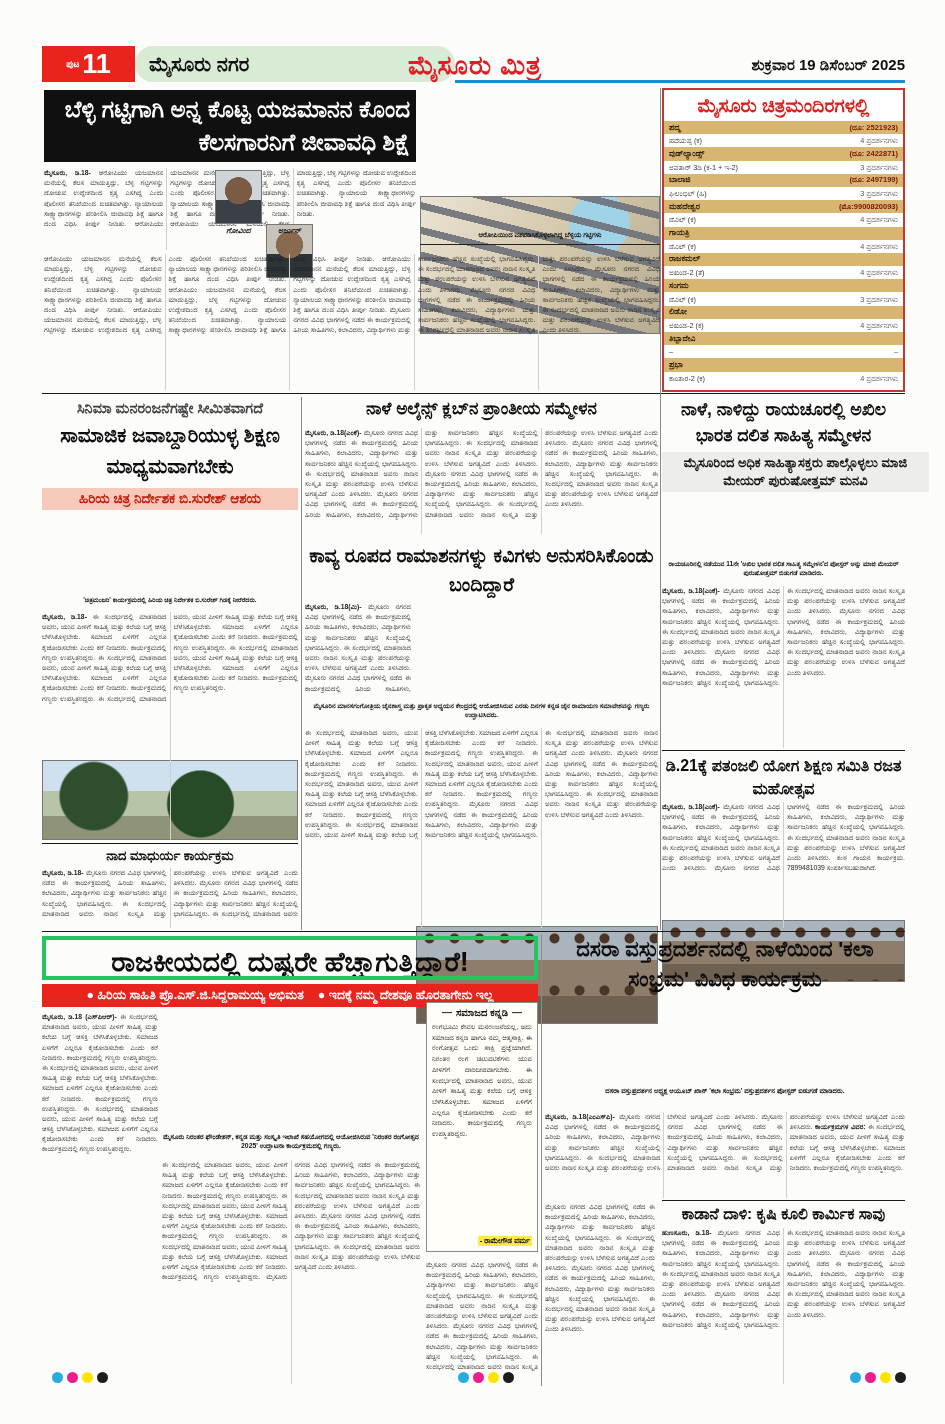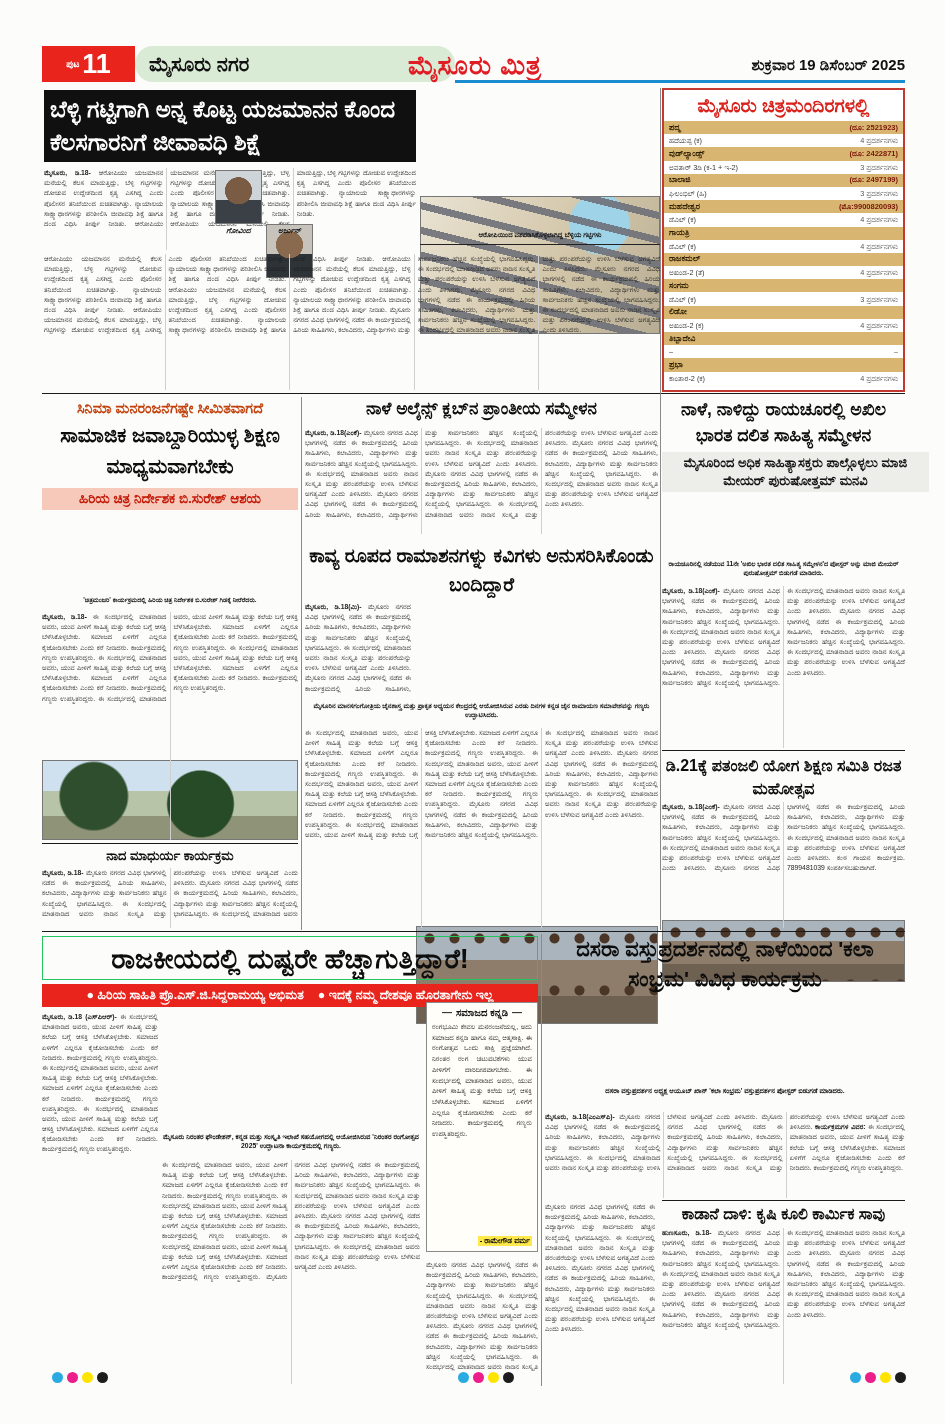--- a/index.html
+++ b/index.html
@@ -10,24 +10,24 @@
   .vr{position:absolute;background:#8a8a8a;width:1px;}
   
   .pagebox{background:#e8241d;color:#fff;display:flex;align-items:center;justify-content:center;gap:3px;}
   .pagebox .lbl{font-size:9px;font-weight:bold;}
   .pagebox .num{font-size:27px;font-weight:bold;line-height:1;}
   .sectionstrip{background:#d9ead5;display:flex;align-items:center;font-weight:bold;font-size:20px;padding-left:14px;box-sizing:border-box;border-radius:18px;}
   .papername{color:#e01c24;font-weight:bold;font-size:26px;text-align:center;letter-spacing:1px;}
   .pagedate{font-weight:bold;font-size:15px;text-align:right;}
   .blueline{background:#1b8bd0;}
   
-  .blackbanner{background:#101010;color:#fff;font-weight:bold;font-size:23px;line-height:1.45;text-align:left;
+  .blackbanner{background:#101010;color:#fff;font-weight:bold;font-size:23px;line-height:1.45;text-align:right;
                display:flex;align-items:center;justify-content:center;padding:2px 6px;box-sizing:border-box;}
   .hl{font-weight:bold;text-align:center;line-height:1.3;color:#0d0d0d;}
-  .kicker{font-weight:bold;text-align:center;color:#c2410c;}
+  .kicker{font-weight:bold;text-align:center;color:#404040;}
   .pinkbar{background:#f6c9ba;color:#c21807;font-weight:bold;text-align:center;font-size:13.5px;line-height:22px;}
   .redbar{background:#e8241d;color:#fff;font-weight:bold;font-size:12.5px;display:flex;align-items:center;justify-content:center;gap:14px;}
   .graybox{background:#ededea;font-weight:bold;text-align:center;font-size:13px;line-height:1.4;display:flex;align-items:center;justify-content:center;}
   
   .bd{font-size:6.8px;line-height:1.5;text-align:justify;color:#1c1c1c;overflow:hidden;column-gap:7px;column-rule:1px solid #cfcfcf;}
   .bd b{font-weight:bold;}
   .cap{font-size:6.9px;font-weight:bold;text-align:center;color:#111;line-height:1.35;overflow:hidden;}
   
   .ph{border:1px solid #777;box-sizing:border-box;position:relative;overflow:hidden;}
   .ph-map{background:
@@ -232,21 +232,21 @@
   </div>
   <div class="hr" style="left:662px;top:750px;width:243px;height:1px;"></div>
   <div class="abs hl" style="left:662px;top:754px;width:243px;font-size:16px;line-height:1.45;">ಡಿ.21ಕ್ಕೆ ಪತಂಜಲಿ ಯೋಗ ಶಿಕ್ಷಣ ಸಮಿತಿ ರಜತ ಮಹೋತ್ಸವ</div>
   <div class="abs bd" style="left:662px;top:802px;width:243px;height:126px;column-count:2;">
     <b>ಮೈಸೂರು, ಡಿ.18(ಎಂಕೆ)- </b><span>ಮೈಸೂರು ನಗರದ ವಿವಿಧ ಭಾಗಗಳಲ್ಲಿ ನಡೆದ ಈ ಕಾರ್ಯಕ್ರಮದಲ್ಲಿ ಹಿರಿಯ ಸಾಹಿತಿಗಳು, ಕಲಾವಿದರು, ವಿದ್ಯಾರ್ಥಿಗಳು ಮತ್ತು ಸಾರ್ವಜನಿಕರು ಹೆಚ್ಚಿನ ಸಂಖ್ಯೆಯಲ್ಲಿ ಭಾಗವಹಿಸಿದ್ದರು. ಈ ಸಂದರ್ಭದಲ್ಲಿ ಮಾತನಾಡಿದ ಅವರು ನಾಡಿನ ಸಂಸ್ಕೃತಿ ಮತ್ತು ಪರಂಪರೆಯನ್ನು ಉಳಿಸಿ ಬೆಳೆಸುವ ಅಗತ್ಯವಿದೆ ಎಂದು ತಿಳಿಸಿದರು. ಮೈಸೂರು ನಗರದ ವಿವಿಧ ಭಾಗಗಳಲ್ಲಿ ನಡೆದ ಈ ಕಾರ್ಯಕ್ರಮದಲ್ಲಿ ಹಿರಿಯ ಸಾಹಿತಿಗಳು, ಕಲಾವಿದರು, ವಿದ್ಯಾರ್ಥಿಗಳು ಮತ್ತು ಸಾರ್ವಜನಿಕರು ಹೆಚ್ಚಿನ ಸಂಖ್ಯೆಯಲ್ಲಿ ಭಾಗವಹಿಸಿದ್ದರು. ಈ ಸಂದರ್ಭದಲ್ಲಿ ಮಾತನಾಡಿದ ಅವರು ನಾಡಿನ ಸಂಸ್ಕೃತಿ ಮತ್ತು ಪರಂಪರೆಯನ್ನು ಉಳಿಸಿ ಬೆಳೆಸುವ ಅಗತ್ಯವಿದೆ ಎಂದು ತಿಳಿಸಿದರು. </span><span>ಕಂಠ ಗಾಯನ ಕಾರ್ಯಕ್ರಮ. 7899481039 ಸಂಪರ್ಕಿಸಬಹುದಾಗಿದೆ.</span>
   </div>
 
   <div class="hr" style="left:42px;top:931px;width:863px;height:1px;"></div>
   <div class="vr" style="left:541px;top:934px;height:452px;"></div>
 
-  <div class="abs hl" style="left:42px;top:936px;width:496px;height:44px;font-size:27px;line-height:44px;border:1px solid #22c55e;box-sizing:border-box;white-space:nowrap;overflow:hidden;">ರಾಜಕೀಯದಲ್ಲಿ ದುಷ್ಟರೇ ಹೆಚ್ಚಾಗುತ್ತಿದ್ದಾರೆ!</div>
+  <div class="abs hl" style="left:42px;top:936px;width:496px;height:44px;font-size:27px;line-height:44px;border:4px solid #22c55e;box-sizing:border-box;white-space:nowrap;overflow:hidden;">ರಾಜಕೀಯದಲ್ಲಿ ದುಷ್ಟರೇ ಹೆಚ್ಚಾಗುತ್ತಿದ್ದಾರೆ!</div>
   <div class="abs redbar" style="left:42px;top:984px;width:496px;height:23px;">
     <span>● ಹಿರಿಯ ಸಾಹಿತಿ ಪ್ರೊ.ಎಸ್.ಜಿ.ಸಿದ್ದರಾಮಯ್ಯ ಅಭಿಮತ</span>
     <span>● ಇದಕ್ಕೆ ನಮ್ಮ ದೇಶವೂ ಹೊರತಾಗೇನು ಇಲ್ಲ</span>
   </div>
   <div class="abs bd" style="left:42px;top:1012px;width:116px;height:372px;column-count:1;">
     <b>ಮೈಸೂರು, ಡಿ.18 (ಎಸ್‌ಪಿಆರ್)- </b><span>ಈ ಸಂದರ್ಭದಲ್ಲಿ ಮಾತನಾಡಿದ ಅವರು, ಯುವ ಪೀಳಿಗೆ ಸಾಹಿತ್ಯ ಮತ್ತು ಕಲೆಯ ಬಗ್ಗೆ ಆಸಕ್ತಿ ಬೆಳೆಸಿಕೊಳ್ಳಬೇಕು. ಸಮಾಜದ ಏಳಿಗೆಗೆ ಎಲ್ಲರೂ ಕೈಜೋಡಿಸಬೇಕು ಎಂದು ಕರೆ ನೀಡಿದರು. ಕಾರ್ಯಕ್ರಮದಲ್ಲಿ ಗಣ್ಯರು ಉಪಸ್ಥಿತರಿದ್ದರು. ಈ ಸಂದರ್ಭದಲ್ಲಿ ಮಾತನಾಡಿದ ಅವರು, ಯುವ ಪೀಳಿಗೆ ಸಾಹಿತ್ಯ ಮತ್ತು ಕಲೆಯ ಬಗ್ಗೆ ಆಸಕ್ತಿ ಬೆಳೆಸಿಕೊಳ್ಳಬೇಕು. ಸಮಾಜದ ಏಳಿಗೆಗೆ ಎಲ್ಲರೂ ಕೈಜೋಡಿಸಬೇಕು ಎಂದು ಕರೆ ನೀಡಿದರು. ಕಾರ್ಯಕ್ರಮದಲ್ಲಿ ಗಣ್ಯರು ಉಪಸ್ಥಿತರಿದ್ದರು. ಈ ಸಂದರ್ಭದಲ್ಲಿ ಮಾತನಾಡಿದ ಅವರು, ಯುವ ಪೀಳಿಗೆ ಸಾಹಿತ್ಯ ಮತ್ತು ಕಲೆಯ ಬಗ್ಗೆ ಆಸಕ್ತಿ ಬೆಳೆಸಿಕೊಳ್ಳಬೇಕು. ಸಮಾಜದ ಏಳಿಗೆಗೆ ಎಲ್ಲರೂ ಕೈಜೋಡಿಸಬೇಕು ಎಂದು ಕರೆ ನೀಡಿದರು. ಕಾರ್ಯಕ್ರಮದಲ್ಲಿ ಗಣ್ಯರು ಉಪಸ್ಥಿತರಿದ್ದರು. </span>
   </div>
 
   <div class="abs cap" style="left:162px;top:1132px;width:258px;height:24px;font-size:6.8px;">ಮೈಸೂರು ನಿರಂತರ ಫೌಂಡೇಶನ್, ಕನ್ನಡ ಮತ್ತು ಸಂಸ್ಕೃತಿ ಇಲಾಖೆ ಸಹಯೋಗದಲ್ಲಿ ಆಯೋಜಿಸಿರುವ 'ನಿರಂತರ ರಂಗೋತ್ಸವ 2025' ಉದ್ಘಾಟನಾ ಕಾರ್ಯಕ್ರಮದಲ್ಲಿ ಗಣ್ಯರು.</div>
   <div class="abs bd" style="left:162px;top:1160px;width:258px;height:224px;column-count:2;">

